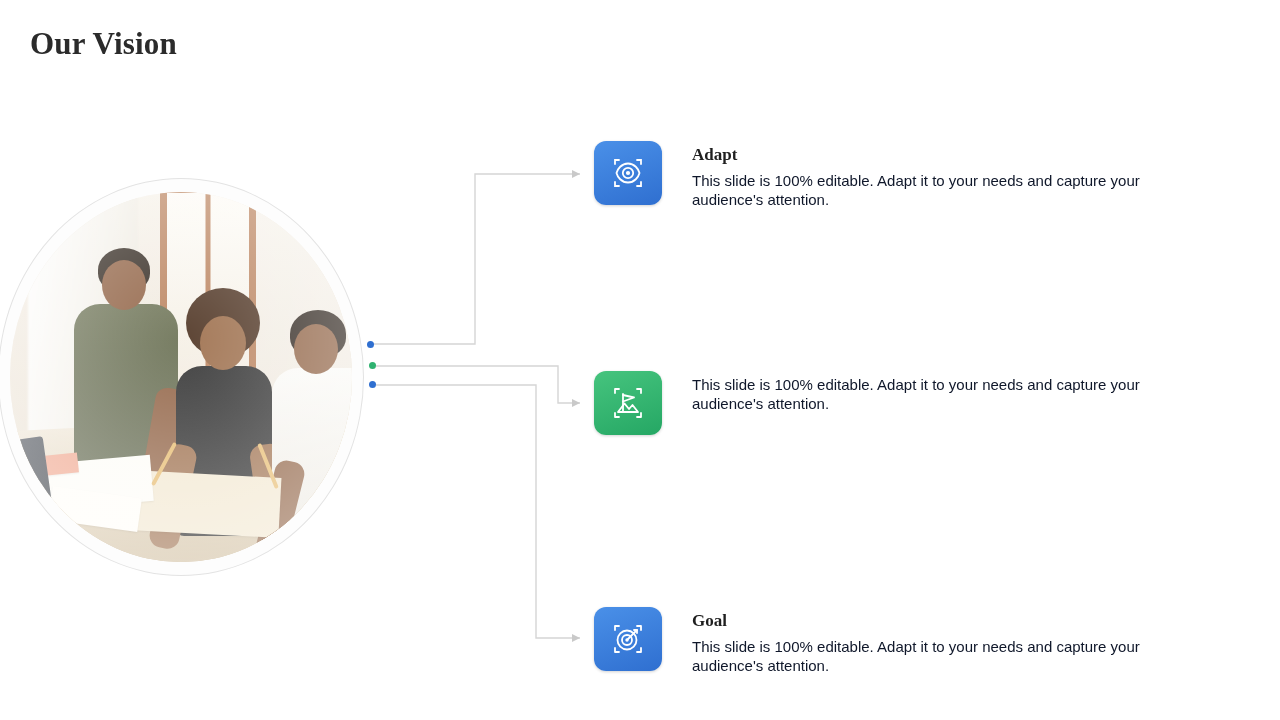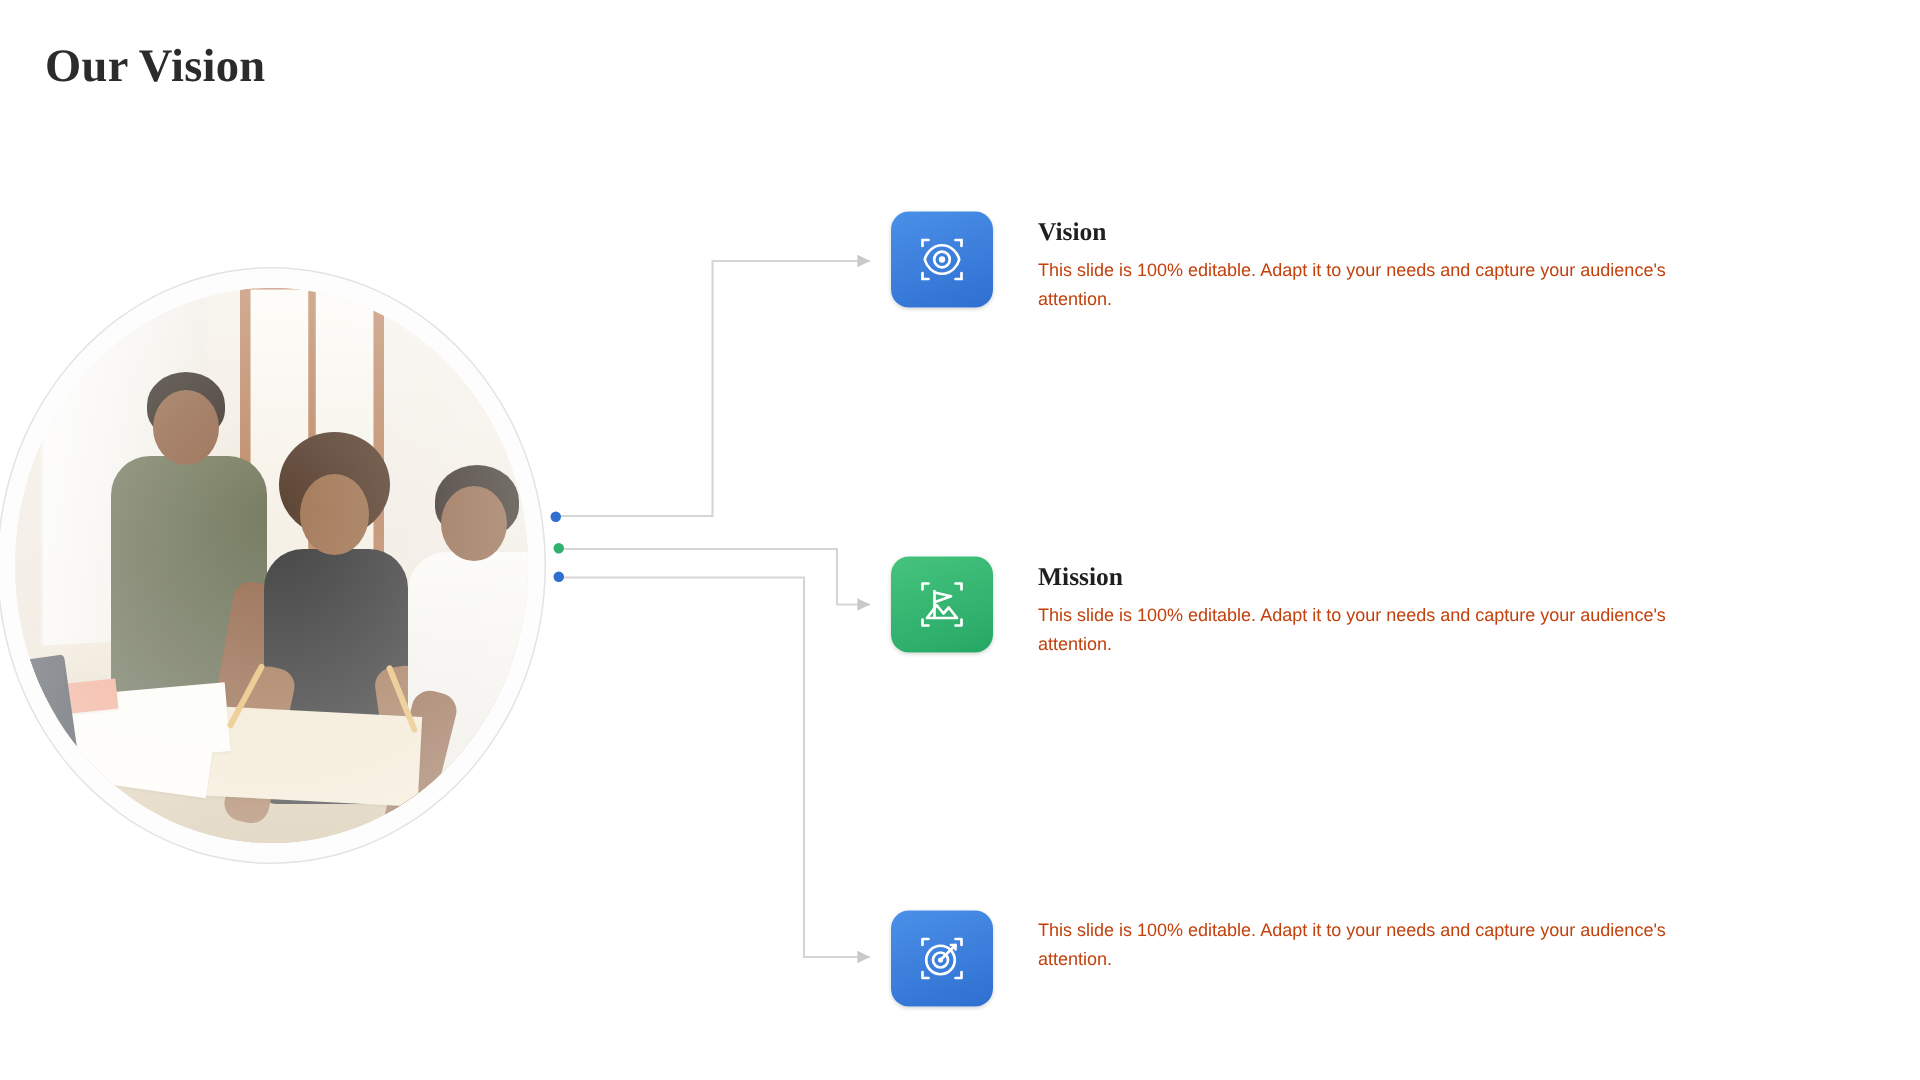--- a/index.html
+++ b/index.html
@@ -181,23 +181,23 @@
   .txt { position: absolute; left: 98px; top: 4px; width: 450px; }
   .txt h3 {
     margin: 0 0 6px 0;
     font-family: "Liberation Serif", serif;
     font-size: 17px;
     font-weight: bold;
     color: #1f1f1f;
   }
   .txt p {
     margin: 0;
-    font-size: 12px;
+    font-size: 15px;
     line-height: 19px;
-    color: #c2410c;
+    color: #0f172a;
   }
 </style>
 </head>
 <body>
 
 <div class="slide-title">Our Vision</div>
 
 <div class="photo-wrap">
   <div class="photo-ring"></div>
   <div class="photo-clip">
@@ -265,41 +265,40 @@
           <path d="M27 5 H31 V9"></path>
         <path d="M31 27 V31 H27"></path>
           <path d="M9 31 H5 V27"></path>
         <path d="M18 8.5 C11.5 8.5 7.5 14 6.5 18 C7.5 22 11.5 27.5 18 27.5 C24.5 27.5 28.5 22 29.5 18 C28.5 14 24.5 8.5 18 8.5 Z"></path>
       </g>
       <circle cx="18" cy="18" r="5.2" fill="none" stroke="#ffffff" stroke-width="1.8"></circle>
       <circle cx="18" cy="18" r="2.1" fill="#ffffff"></circle>
     </svg>
   </div>
   <div class="txt">
-    <h3>Vision</h3>
+    <h3>Adapt</h3>
     <p>This slide is 100% editable. Adapt it to your needs and capture your audience's attention.</p>
   </div>
 </div>
 
 <div class="row" id="row-mission">
   <div class="icon-box green">
     <svg width="36" height="36" viewBox="0 0 36 36" aria-hidden="true">
       <g fill="none" stroke="#ffffff" stroke-width="1.8" stroke-linecap="round" stroke-linejoin="round">
         <path d="M5 8 V4 H9"></path>
           <path d="M27 4 H31 V8"></path>
         <path d="M31 28 V32 H27"></path>
           <path d="M9 32 H5 V28"></path>
         <path d="M13 27 V9"></path>
         <path d="M13 10 L24 12.5 L13 16.5"></path>
         <path d="M8 27 L14.5 18.5 L19 24 L22.5 20 L28 27 Z"></path>
       </g>
     </svg>
   </div>
   <div class="txt">
-    <h3>Mission</h3>
     <p>This slide is 100% editable. Adapt it to your needs and capture your audience's attention.</p>
   </div>
 </div>
 
 <div class="row" id="row-goal">
   <div class="icon-box blue">
     <svg width="36" height="36" viewBox="0 0 36 36" aria-hidden="true">
       <g fill="none" stroke="#ffffff" stroke-width="1.8" stroke-linecap="round" stroke-linejoin="round">
         <path d="M5 9 V5 H9"></path>
           <path d="M27 5 H31 V9"></path>
@@ -307,15 +306,16 @@
           <path d="M9 31 H5 V27"></path>
         <circle cx="17" cy="19" r="9.5"></circle>
         <circle cx="17" cy="19" r="5"></circle>
         <path d="M17 19 L27 9"></path>
         <path d="M24 9 L27 9 L27 12"></path>
       </g>
       <circle cx="17" cy="19" r="1.7" fill="#ffffff"></circle>
     </svg>
   </div>
   <div class="txt">
+    <h3>Goal</h3>
     <p>This slide is 100% editable. Adapt it to your needs and capture your audience's attention.</p>
   </div>
 </div>
 
 </body></html>

